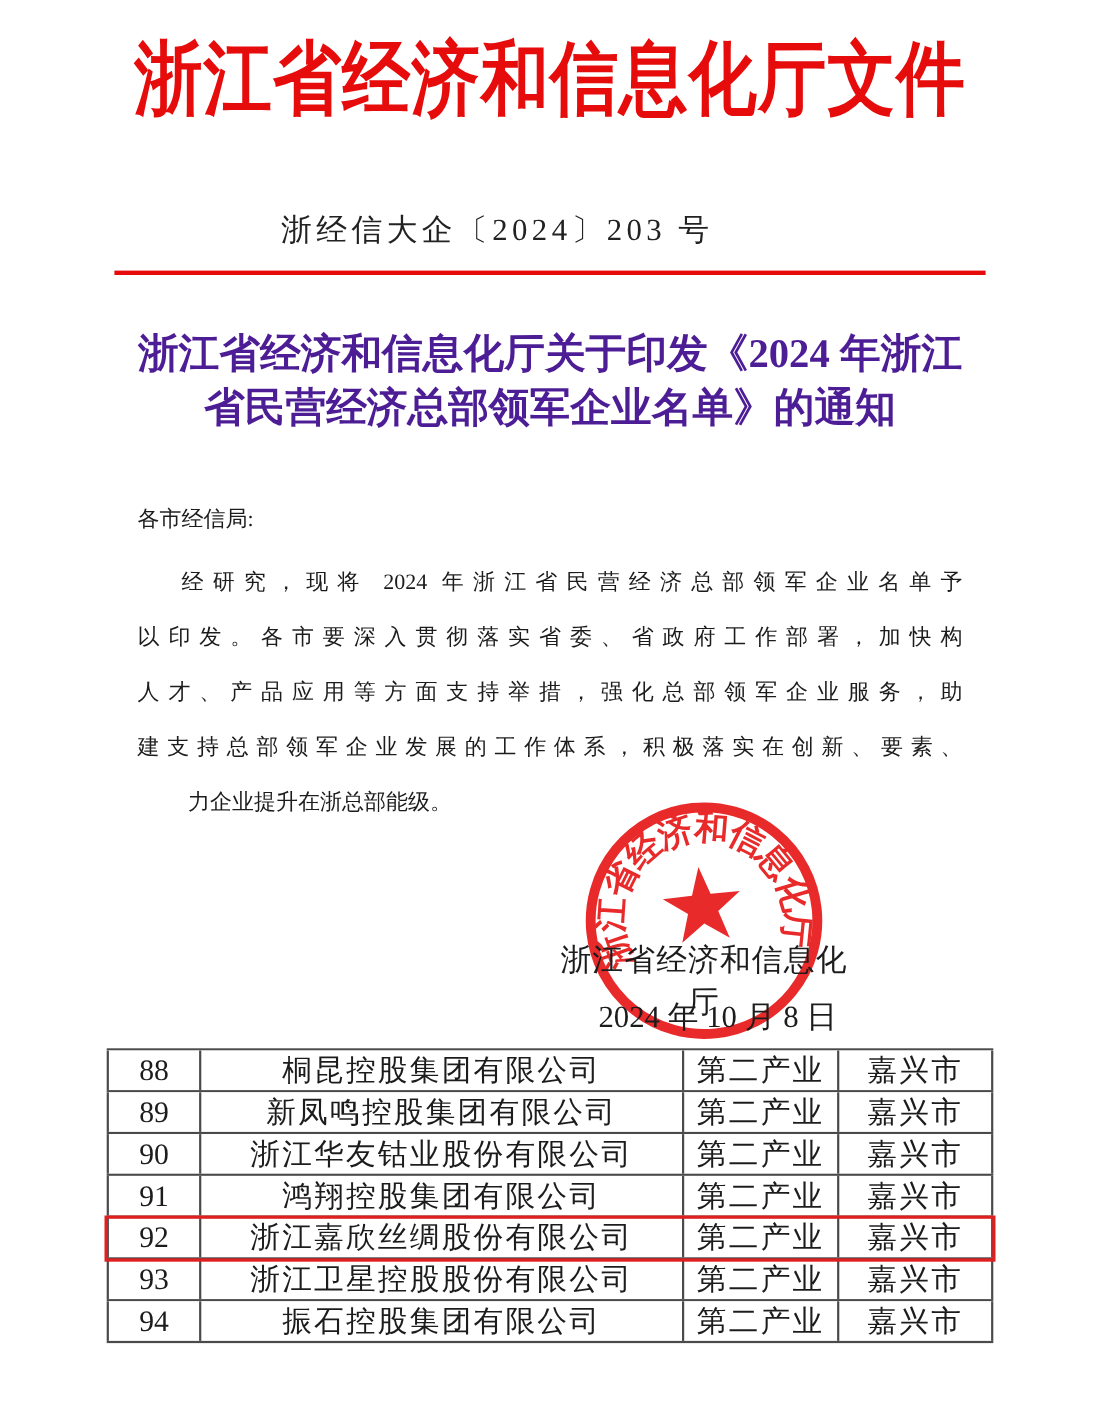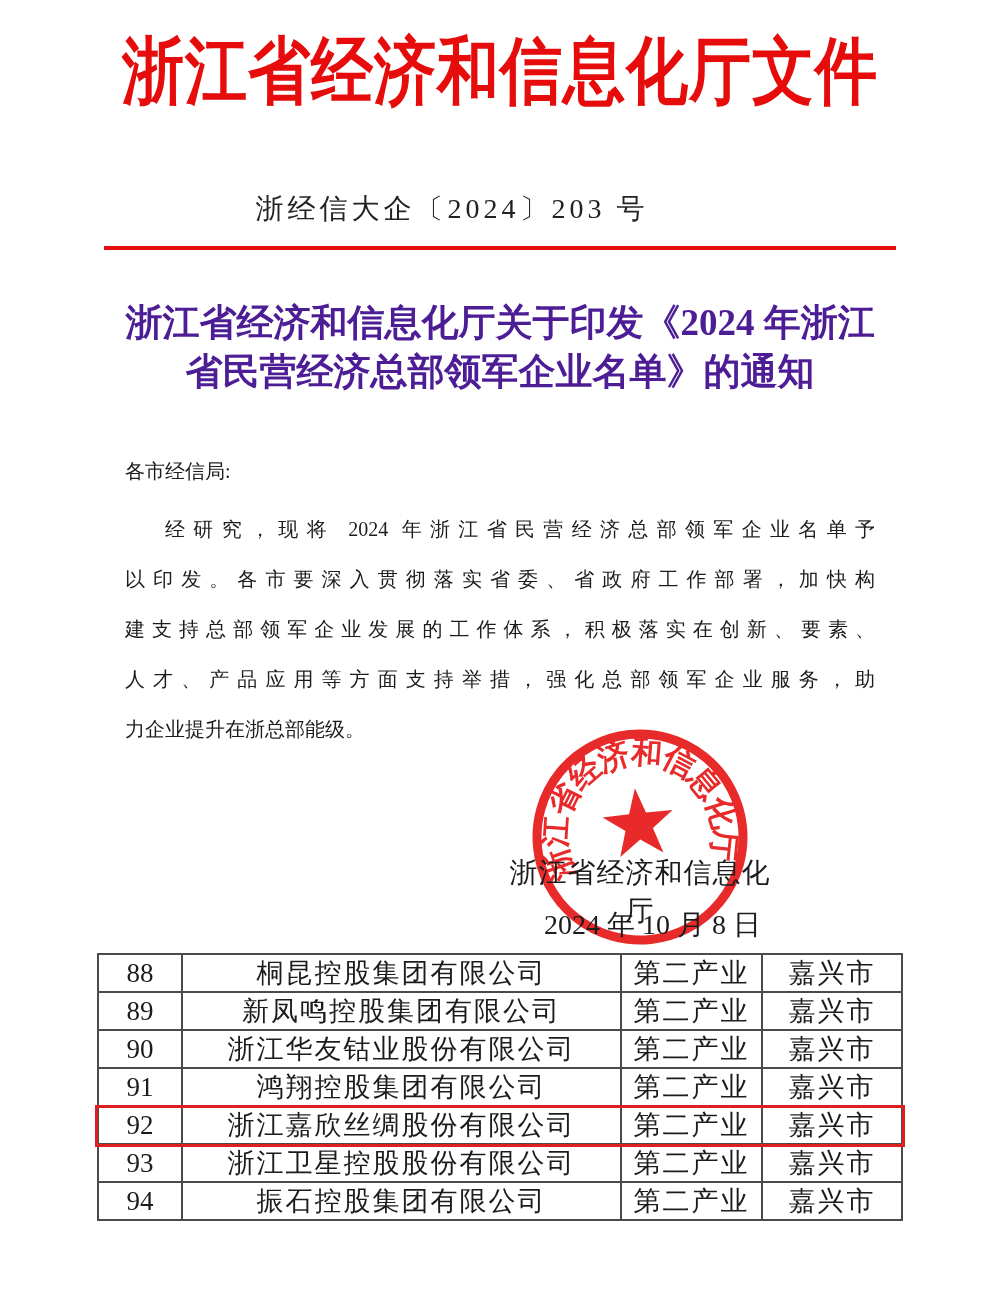--- a/index.html
+++ b/index.html
@@ -61,21 +61,21 @@
     font-size:20px;
   }
   .para-line{
     height:50px;line-height:50px;
     text-align:justify;
     text-align-last:justify;
     text-justify:inter-character;
     white-space:nowrap;
   }
   .para-line:first-child{text-indent:2em;}
-  .para-line.last{text-align-last:left;}
+  .para-line.last{text-align-last:left;margin-left:46px;}
 
   
   .seal{
     position:absolute;left:525px;top:722px;width:230px;height:230px;
     transform:rotate(-6deg);
     opacity:0.88;
     mix-blend-mode:multiply;
     pointer-events:none;
   }
   .seal svg{display:block;width:230px;height:230px;}
@@ -144,22 +144,22 @@
   <div class="doc-title">
     <div>浙江省经济和信息化厅关于印发《2024 年浙江</div>
     <div>省民营经济总部领军企业名单》的通知</div>
   </div>
 
   <div class="salutation">各市经信局:</div>
 
   <div class="body-paragraph">
       <div class="para-line">经研究，现将 2024 年浙江省民营经济总部领军企业名单予</div>
       <div class="para-line">以印发。各市要深入贯彻落实省委、省政府工作部署，加快构</div>
+      <div class="para-line">人才、产品应用等方面支持举措，强化总部领军企业服务，助</div>
       <div class="para-line">建支持总部领军企业发展的工作体系，积极落实在创新、要素、</div>
-      <div class="para-line">人才、产品应用等方面支持举措，强化总部领军企业服务，助</div>
       <div class="para-line last">力企业提升在浙总部能级。</div>
     </div>
 
   <div class="seal">
     <svg viewBox="0 0 230 230" xmlns="http://www.w3.org/2000/svg">
       <circle class="seal-ring" cx="115" cy="115" r="103"></circle>
       <polygon class="seal-star" points="115,66 123.5,91.3 150.2,91.6 128.8,107.5 136.7,132.9 115,117.5 93.3,132.9 101.2,107.5 79.8,91.6 106.5,91.3"></polygon>
       <path id="sealArc" d="M 47.9 146.3 A 74 74 0 1 1 182.1 146.3" fill="none"></path>
       <text class="seal-text">
         <textPath href="#sealArc" startOffset="0" textLength="295">浙江省经济和信息化厅</textPath>

